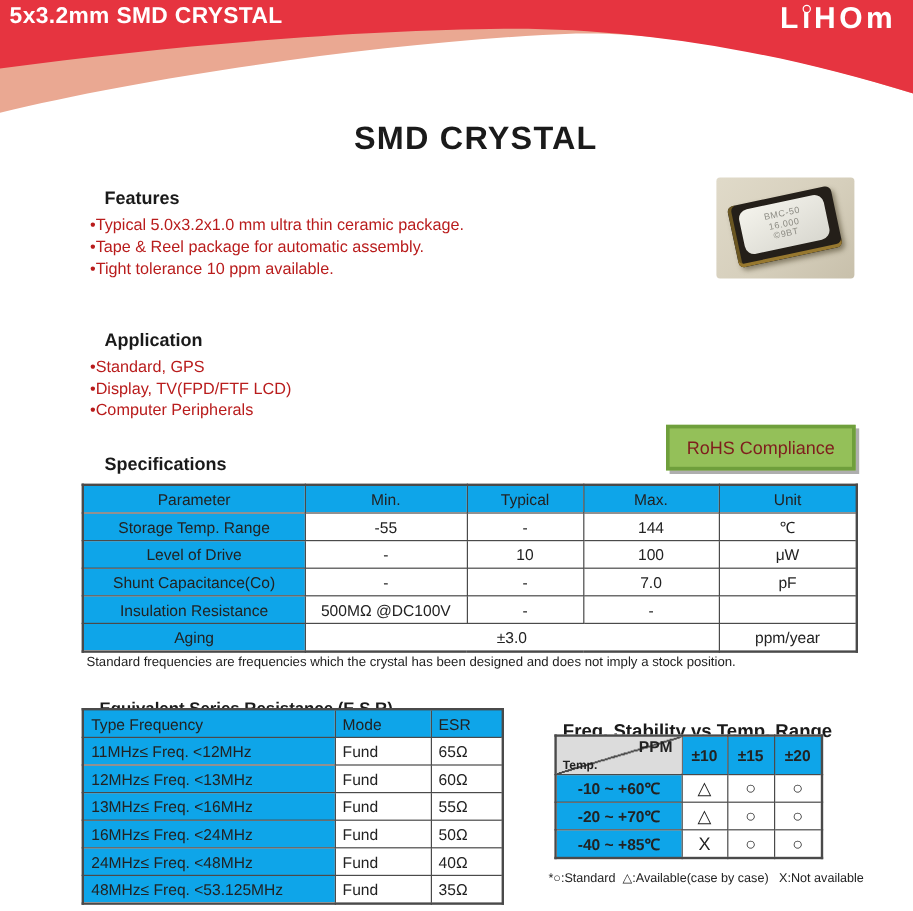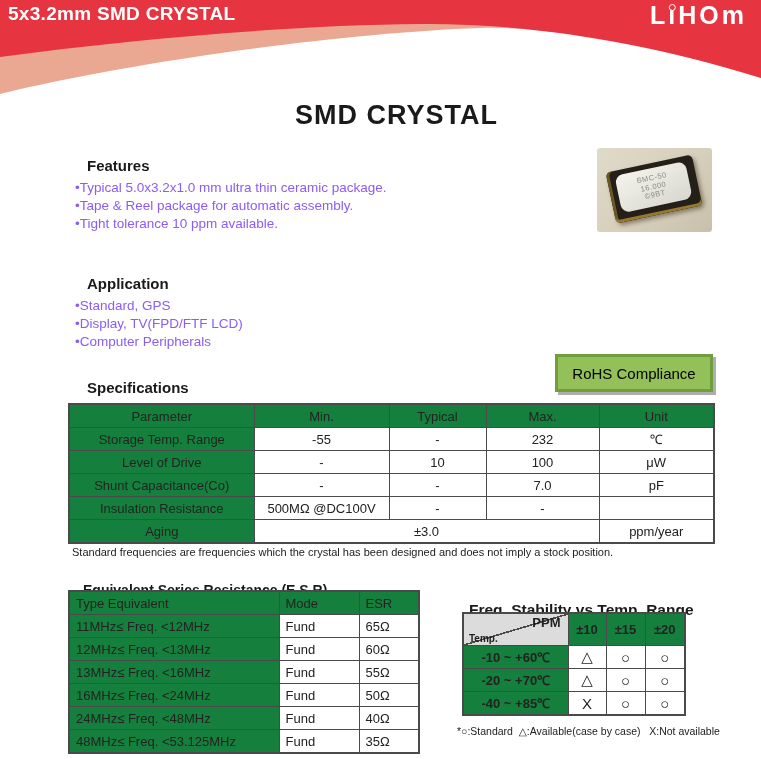--- a/index.html
+++ b/index.html
@@ -27,21 +27,21 @@
   .page-title{
     position:absolute;top:84px;left:0;width:100%;text-align:center;
     font-size:27px;font-weight:bold;letter-spacing:1px;margin:16px;color:#1a1a1a;
   }
   .sec-h{position:absolute;margin:12px;font-size:15px;font-weight:bold;color:#1a1a1a;}
   #features-h{top:145px;left:75px;}
   #application-h{top:263px;left:75px;}
   #specs-h{top:367px;left:75px;}
   #esr-h{top:570px;left:71px;font-size:14px;}
   #stab-h{top:589px;left:457px;font-size:15.5px;}
-  .list{position:absolute;font-size:13.5px;line-height:18px;color:#8b5cf6;}
+  .list{position:absolute;font-size:13.5px;line-height:18px;color:#b91c1c;}
   #features-list{top:179px;left:75px;}
   #app-list{top:297px;left:75px;}
   
   .photo{
     position:absolute;left:597px;top:148px;width:115px;height:84px;
     background:linear-gradient(135deg,#e0dac9 0%,#d6cfbc 55%,#c8c0ab 100%);
     border-radius:3px;overflow:hidden;
   }
   .xtal-body{
     position:absolute;left:13px;top:15px;width:88px;height:52px;
@@ -55,29 +55,29 @@
     border-radius:8px;display:flex;flex-direction:column;
     align-items:center;justify-content:center;
     color:#8d8c84;font-size:7.5px;line-height:8.5px;letter-spacing:.5px;
   }
   
   .rohs{
     position:absolute;left:555px;top:354px;width:152px;height:32px;
     background:#94c059;border:3px solid #6f9f3c;
     box-shadow:3px 3px 0 rgba(130,130,130,.65);
     display:flex;align-items:center;justify-content:center;
-    font-size:15px;color:#000000;
+    font-size:15px;color:#7f1d1d;
   }
   
   table{border-collapse:collapse;table-layout:fixed;position:absolute;background:#fff;}
   th,td{
     border:1px solid #4a4a4a;font-size:13px;font-weight:normal;
     text-align:center;padding:0;height:22px;overflow:hidden;white-space:nowrap;
   }
-  .gray{background:#15803d;}
+  .gray{background:#0ea5e9;}
   
   #spec-table{left:68px;top:403px;border:2px solid #4a4a4a;}
   
   .note{position:absolute;left:72px;top:546px;font-size:11px;color:#222;}
   
   #esr-table{left:68px;top:590px;border:2px solid #4a4a4a;}
   #esr-table th,#esr-table td{text-align:left;padding-left:6px;}
   
   #stab-table{left:462px;top:612px;border:2px solid #4a4a4a;}
   #stab-table th{font-weight:bold;}
@@ -159,21 +159,21 @@
         <th class="gray">Parameter</th>
         <th class="gray">Min.</th>
         <th class="gray">Typical</th>
         <th class="gray">Max.</th>
         <th class="gray">Unit</th>
       </tr>
       <tr>
         <td class="gray">Storage Temp. Range</td>
         <td>-55</td>
         <td>-</td>
-        <td>232</td>
+        <td>144</td>
         <td>℃</td>
       </tr>
       <tr>
         <td class="gray">Level of Drive</td>
         <td>-</td>
         <td>10</td>
         <td>100</td>
         <td>μW</td>
       </tr>
       <tr>
@@ -202,21 +202,21 @@
 
 <h2 class="sec-h" id="esr-h">Equivalent Series Resistance (E.S.R)</h2>
 <table id="esr-table">
   <colgroup>
     <col style="width:210px">
       <col style="width:80px">
       <col style="width:60px">
   </colgroup>
   <tbody id="esr-tbody">
       <tr>
-        <th class="gray">Type Equivalent</th>
+        <th class="gray">Type Frequency</th>
         <th class="gray">Mode</th>
         <th class="gray">ESR</th>
       </tr>
       <tr>
         <td class="gray">11MHz≤  Freq. &lt;12MHz</td>
         <td>Fund</td>
         <td>65Ω</td>
       </tr>
       <tr>
         <td class="gray">12MHz≤  Freq. &lt;13MHz</td>

